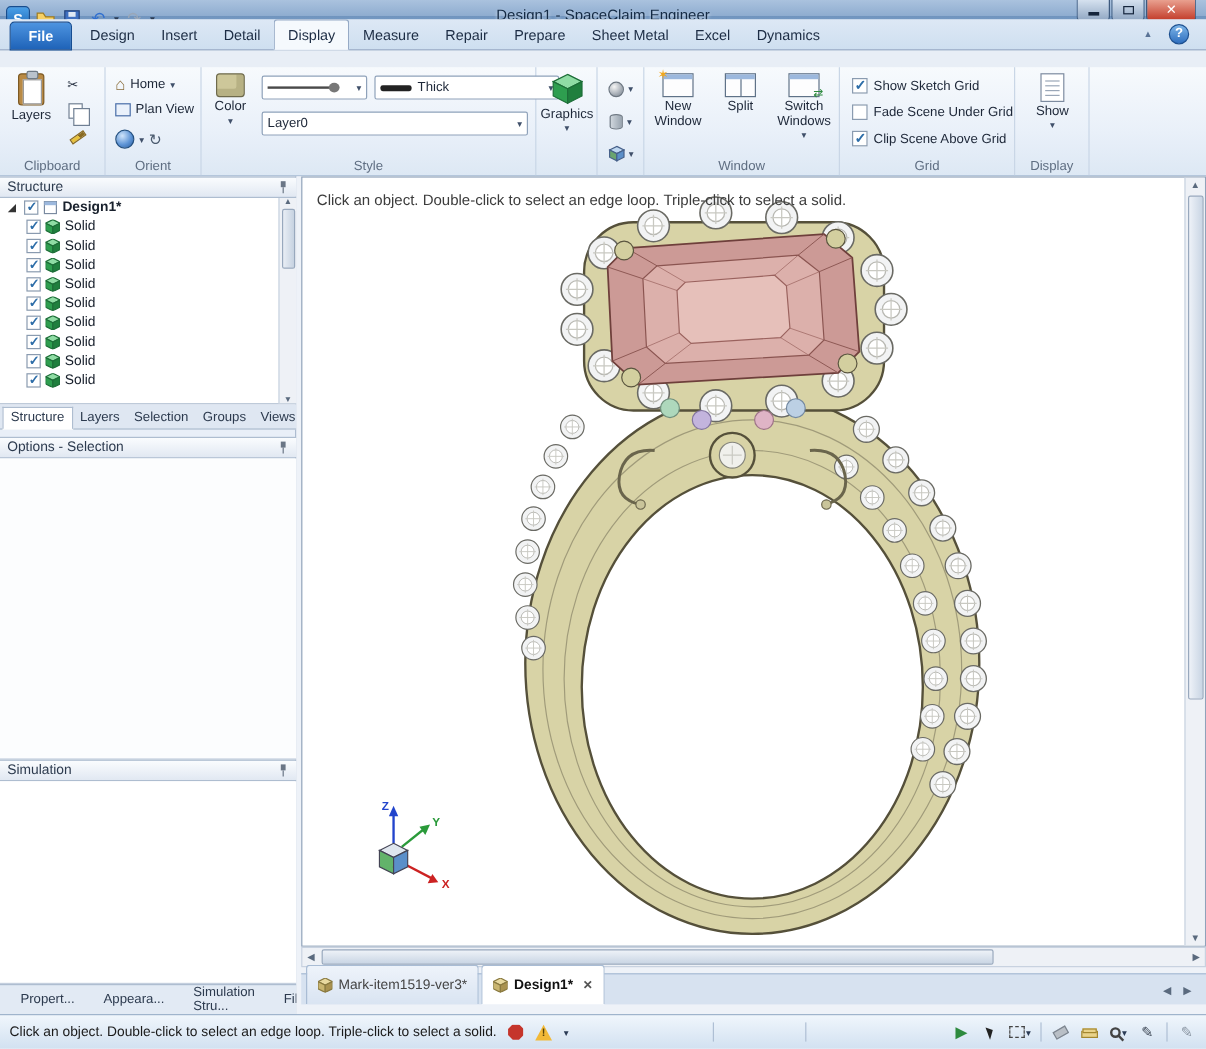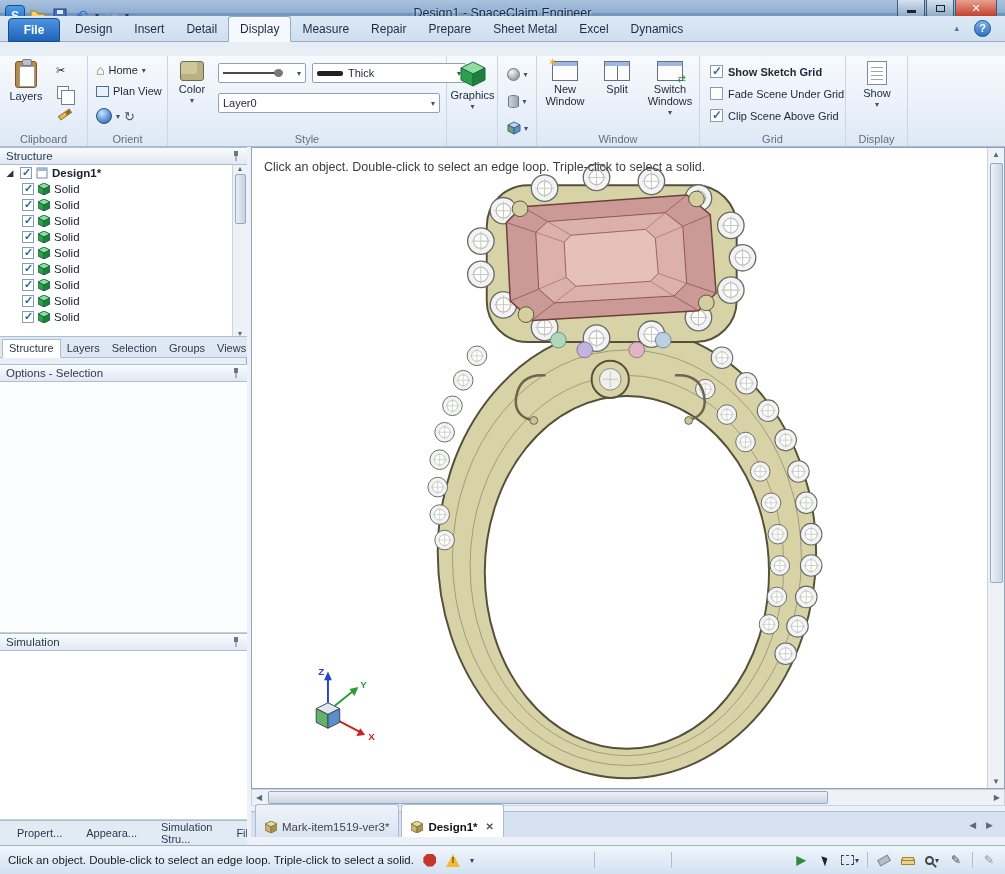--- a/index.html
+++ b/index.html
@@ -135,21 +135,21 @@
   .vspace { flex:1; }
   .hscroll { position:absolute; left:4px; right:0; top:642px; height:17px; background:#eef1f6; border:1px solid #c8d2e0;
     display:flex; align-items:center; font-size:8px; color:#5a6a7e; }
   .hthumb { height:13px; width:560px; background:linear-gradient(#eef2f8,#c9d5e4); border:1px solid #98a8bd; border-radius:2px; margin-left:2px; }
   .hspace { flex:1; }
   .sarrow { padding:2px 4px; }
 
   
   .doctabs { position:absolute; left:4px; right:0; top:664px; height:26px; background:#d7e2f0; border-top:1px solid #a9bcd4;
     display:flex; align-items:flex-end; padding-left:4px; }
-  .dtab { height:23px; display:flex; gap:5px; padding:16px 9px; border:1px solid #a9bcd4; border-bottom:none;
+  .dtab { height:23px; display:flex; align-items:center; gap:5px; padding:16px 9px; border:1px solid #a9bcd4; border-bottom:none;
     background:linear-gradient(#eef3fa,#d9e4f2); font-size:11.5px; color:#444; border-radius:3px 3px 0 0; margin-right:2px;margin-top:28px; }
   .dtab.active { background:#fff; font-weight:bold; color:#111; height:25px; }
   .dclose { font-size:10px; color:#555; margin-left:3px; }
   .dtab-arrows { margin-left:auto; display:flex; gap:10px; padding:0 12px; color:#5a6a7e; font-size:9px; align-items:center; height:100%; }
 
   
   .statusbar { position:absolute; left:0; top:845px; width:100%; height:29px;
     background:linear-gradient(#f0f6fc,#d2e1f1); border-top:1px solid #9fb4cc;
     display:flex; align-items:center; padding:0 8px; gap:8px; font-size:11.5px; color:#20result2a38; }
   .stop-ic { width:13px; height:13px; background:#c5352b;
@@ -331,21 +331,21 @@
       <span class="win-ic">
           <span class="swap">⇄</span>
         </span>
       <span class="lbl">Switch Windows</span>
       <span class="dd">▾</span>
     </div>
     <div class="glabel">Window</div>
   </div>
 
   <div class="rgroup" style="left:700px;width:146px;">
-    <div class="cbrow" style="top:9px;font-weight:bold;">
+    <div class="cbrow" style="top:9px;">
       <span class="cb checked"></span>
       <span>Show Sketch Grid</span>
     </div>
     <div class="cbrow" style="top:31px;">
       <span class="cb"></span>
       <span>Fade Scene Under Grid</span>
     </div>
     <div class="cbrow" style="top:53px;">
       <span class="cb checked"></span>
       <span>Clip Scene Above Grid</span>

